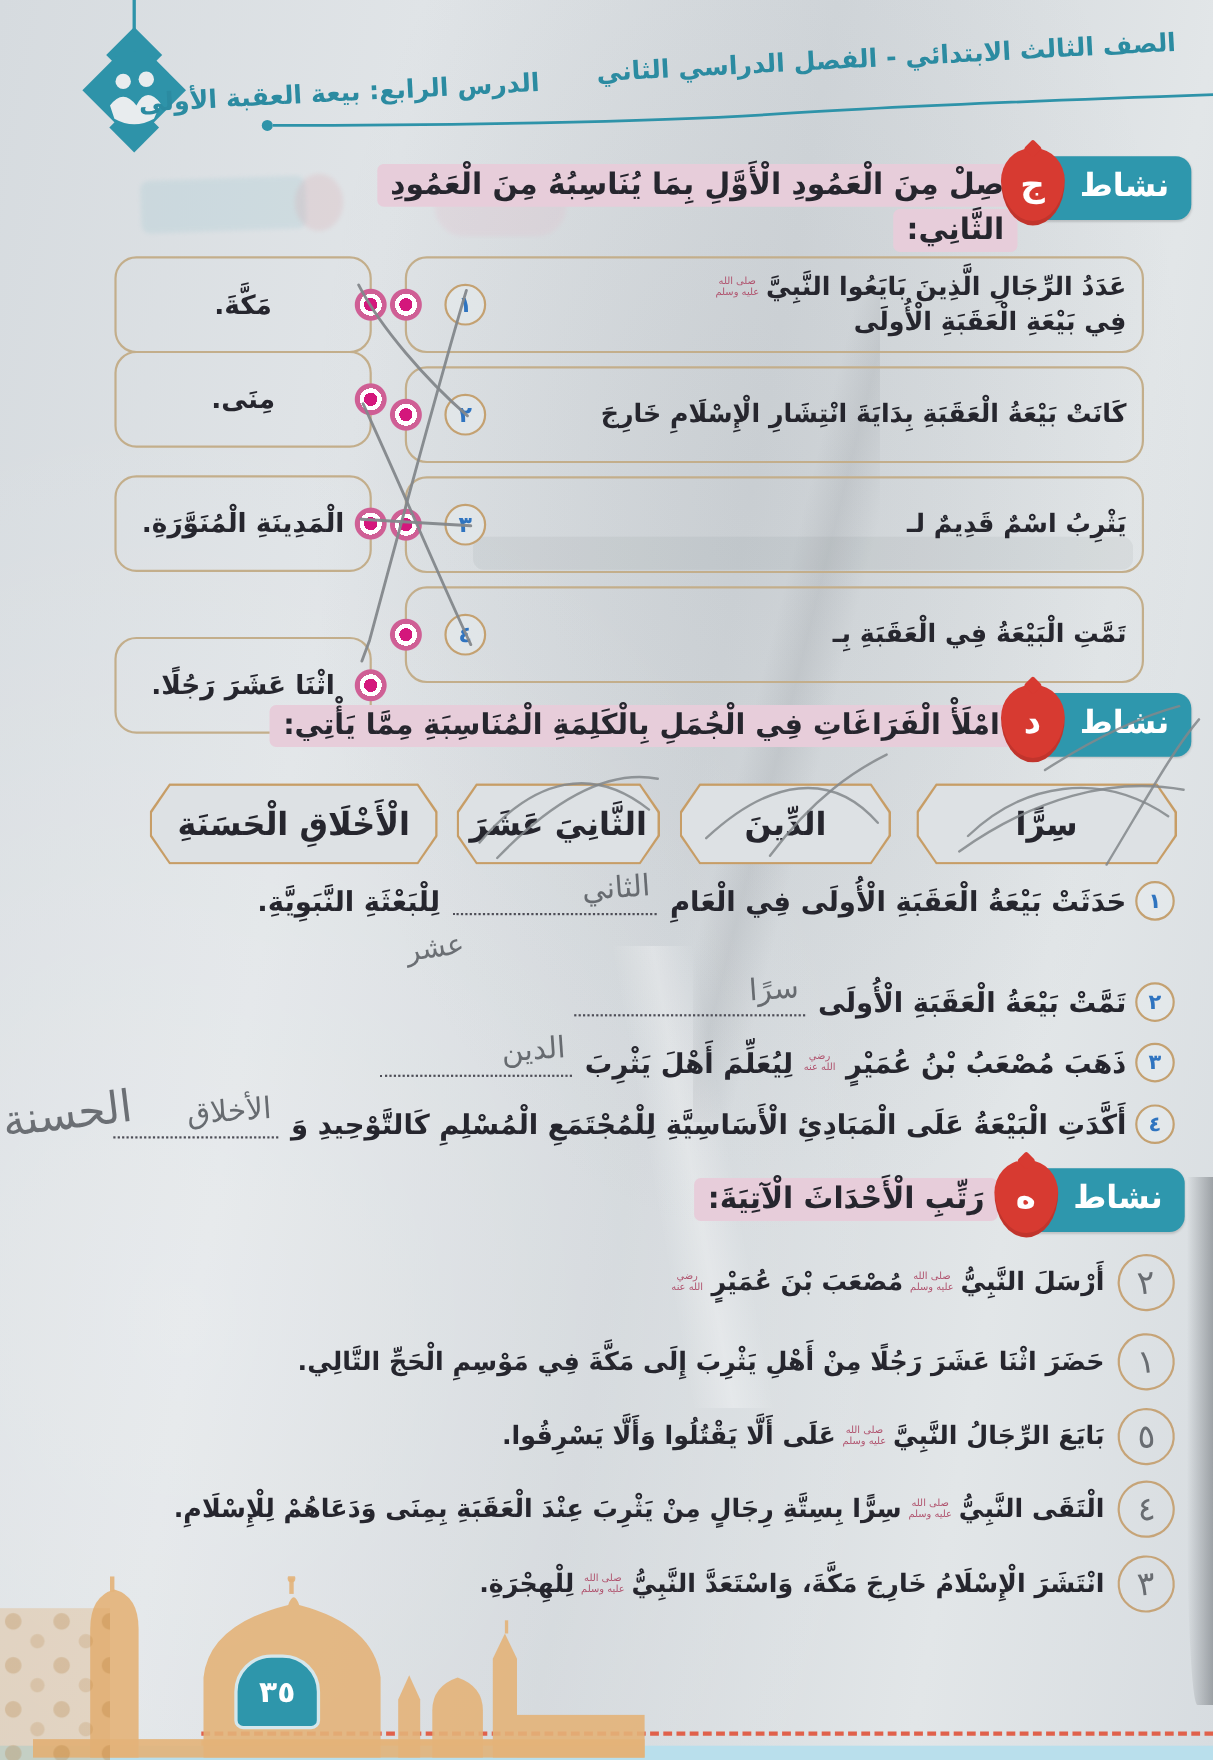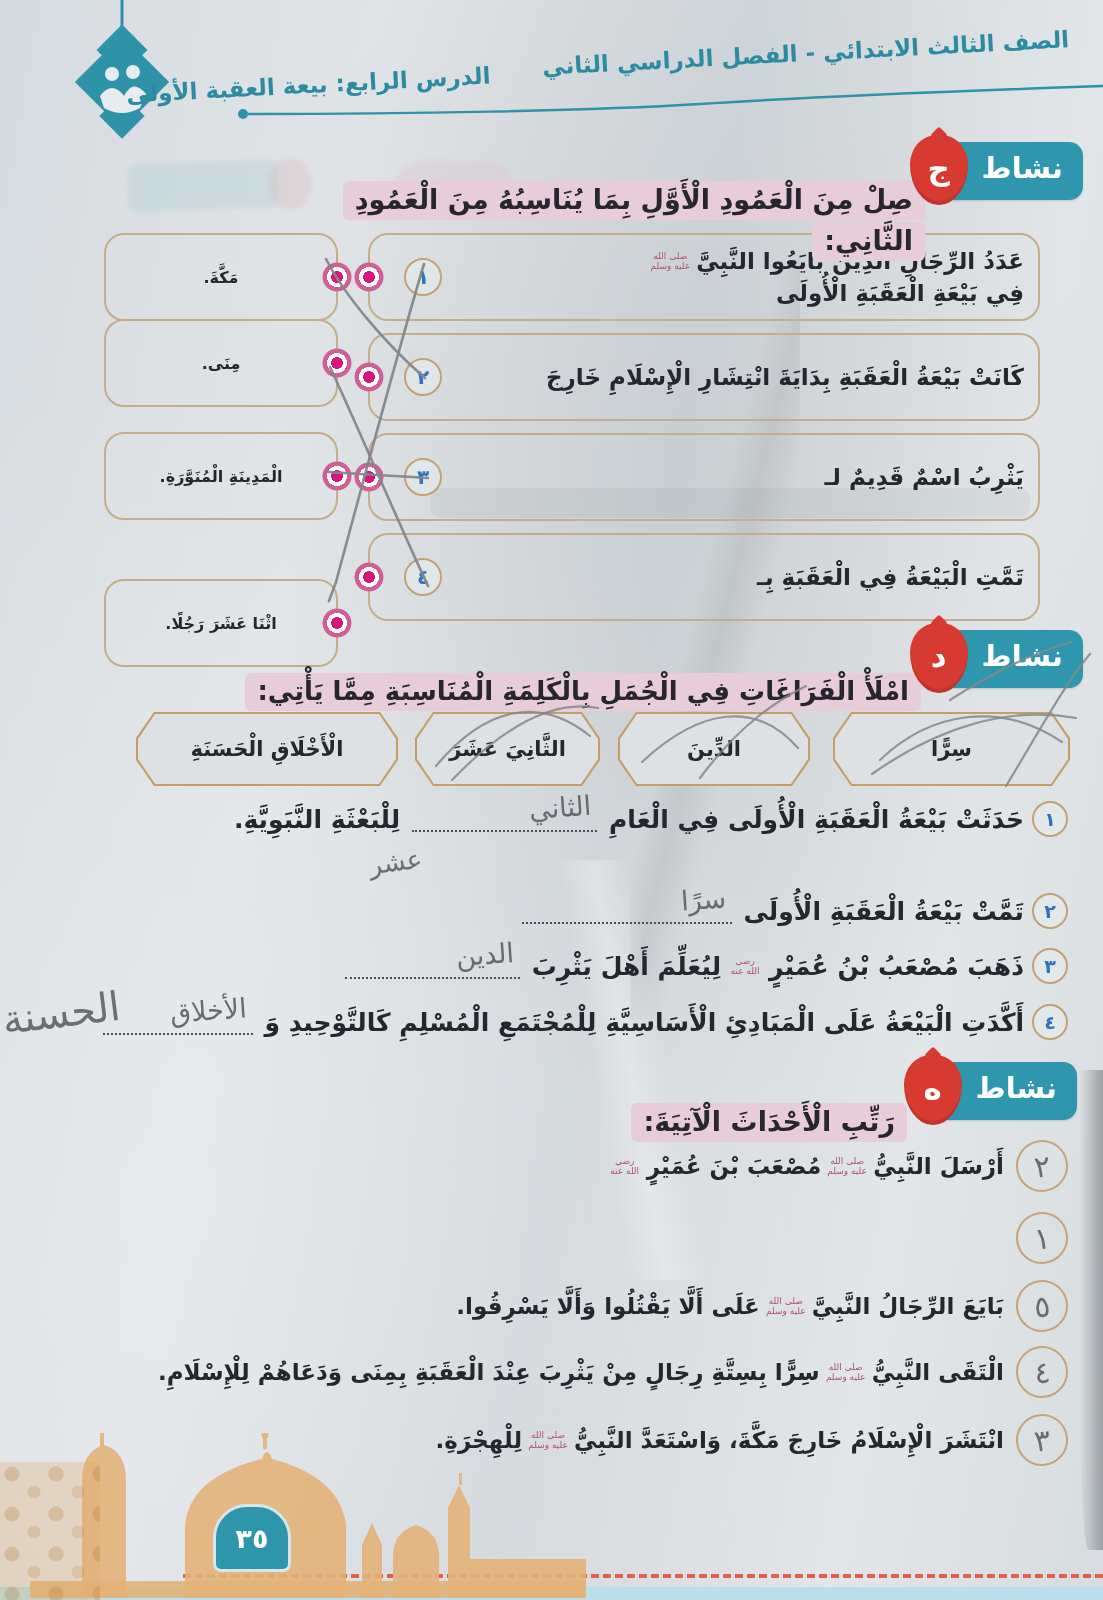--- a/index.html
+++ b/index.html
@@ -16,48 +16,48 @@
   .hdr-svg{top:0;left:0;pointer-events:none;}
   
   .act-badge{height:52px;background:#2e97ad;border-radius:10px 14px 14px 10px;color:#fff;
     display:flex;align-items:center;justify-content:center;font-size:29px;font-weight:bold;
     padding:0 20px 6px 46px;z-index:12;box-shadow:0 1px 2px rgba(0,0,0,.15);}
   .drop{position:absolute;left:-26px;top:-7px;width:58px;height:66px;background:#d73a31;
     border-radius:46% 46% 50% 50%/42% 42% 58% 58%;display:flex;align-items:center;justify-content:center;
     color:#fff;font-size:31px;font-weight:bold;padding-bottom:4px;box-shadow:inset 0 -4px 0 rgba(0,0,0,.10);}
   .drop::before{content:"";position:absolute;top:-6px;left:50%;transform:translateX(-50%) rotate(45deg);
     width:12px;height:12px;background:#d73a31;border-radius:2px;}
-  .instr{font-size:27px;font-weight:bold;text-align:right;line-height:1.5;z-index:11;margin-top:32px;}
+  .instr{font-size:27px;font-weight:bold;text-align:right;line-height:1.5;z-index:11;}
   .hl{background:#e7cdda;border-radius:6px;padding:3px 12px 5px;-webkit-box-decoration-break:clone;box-decoration-break:clone;}
   
   .qrow,.arow{position:absolute;height:84px;border:2px solid #c3ae8b;border-radius:20px;z-index:5;
     display:flex;align-items:center;}
   .qrow{right:63px;width:620px;padding:0 14px 0 34px;gap:8px;}
-  .arow{left:104px;width:230px;justify-content:center;font-size:16px;font-weight:bold;}
+  .arow{left:104px;width:230px;justify-content:center;font-size:24px;font-weight:bold;}
   .numc{width:34px;height:34px;flex:0 0 34px;border:2px solid #c4a171;border-radius:50%;
     color:#2f74c0;font-size:20px;font-weight:bold;display:flex;align-items:center;justify-content:center;
     background:rgba(232,236,238,.55);}
   .qtext{display:flex;flex-wrap:wrap;align-items:center;gap:6px;font-size:23px;font-weight:bold;}
   .cdot{position:absolute;top:50%;width:30px;height:30px;margin-top:-15px;border-radius:50%;z-index:8;
     background:radial-gradient(circle at 50% 50%,#d4177c 0 6px,#ffffff 6px 10px,#cf5f95 10px 14px,rgba(0,0,0,0) 15px);}
   .qrow .cdot{left:-16px;} .arow .cdot{right:-16px;}
   
   .hon{display:inline-block;font-size:9px;line-height:1.12;color:#b0536e;text-align:center;
     font-weight:normal;vertical-align:middle;white-space:normal;}
   .saw{width:40px;} .raa{width:32px;}
   .blank{display:inline-block;position:relative;height:24px;border-bottom:2px dotted #4d4d56;margin:0 4px;}
   .blank .hw{position:absolute;right:6px;top:-14px;color:#676b70;font-size:27px;font-weight:500;
     transform:rotate(-4deg);white-space:nowrap;}
   .pencil{color:#6b6f74;}
   
   .wb-item{position:absolute;top:712px;height:74px;z-index:6;}
   .wb-oct{position:absolute;inset:0;background:#c79d66;
     clip-path:polygon(18px 0,calc(100% - 18px) 0,100% 26px,100% calc(100% - 26px),calc(100% - 18px) 100%,18px 100%,0 calc(100% - 26px),0 26px);}
   .wb-in{position:absolute;inset:2px;background:#dde1e4;display:flex;align-items:center;justify-content:center;
-    font-size:21px;font-weight:bold;
+    font-size:29px;font-weight:bold;
     clip-path:polygon(17px 0,calc(100% - 17px) 0,100% 25px,100% calc(100% - 25px),calc(100% - 17px) 100%,17px 100%,0 calc(100% - 25px),0 25px);}
   
   .sent{position:absolute;right:35px;width:1045px;display:flex;flex-wrap:wrap;align-items:center;gap:8px;
     font-size:25px;font-weight:bold;z-index:6;}
   .sent .numc{width:32px;height:32px;flex:0 0 32px;font-size:19px;}
   
   .oitem{position:absolute;right:35px;width:1050px;display:flex;align-items:center;gap:12px;
     font-size:23px;font-weight:bold;z-index:6;}
   .ocirc{width:48px;height:48px;flex:0 0 48px;border:2.5px solid #c6a478;border-radius:50%;
     display:flex;align-items:center;justify-content:center;font-size:30px;color:#686c71;
@@ -262,20 +262,23 @@
         <span class="ocirc">٢</span>
         <span class="otext">
           <span class="t">أَرْسَلَ النَّبِيُّ</span>
           <span class="hon saw">صلى الله عليه وسلم</span>
           <span class="t">مُصْعَبَ بْنَ عُمَيْرٍ</span>
           <span class="hon raa">رضي الله عنه</span>
         </span>
       </div>
       <div class="oitem" style="top: 1212px;">
         <span class="ocirc">١</span>
+        <span class="otext">
+          <span class="t">حَضَرَ اثْنَا عَشَرَ رَجُلًا مِنْ أَهْلِ يَثْرِبَ إِلَى مَكَّةَ فِي مَوْسِمِ الْحَجِّ التَّالِي.</span>
+        </span>
       </div>
       <div class="oitem" style="top: 1280px;">
         <span class="ocirc">٥</span>
         <span class="otext">
           <span class="t">بَايَعَ الرِّجَالُ النَّبِيَّ</span>
           <span class="hon saw">صلى الله عليه وسلم</span>
           <span class="t">عَلَى أَلَّا يَقْتُلُوا وَأَلَّا يَسْرِقُوا.</span>
         </span>
       </div>
       <div class="oitem" style="top: 1346px;">

